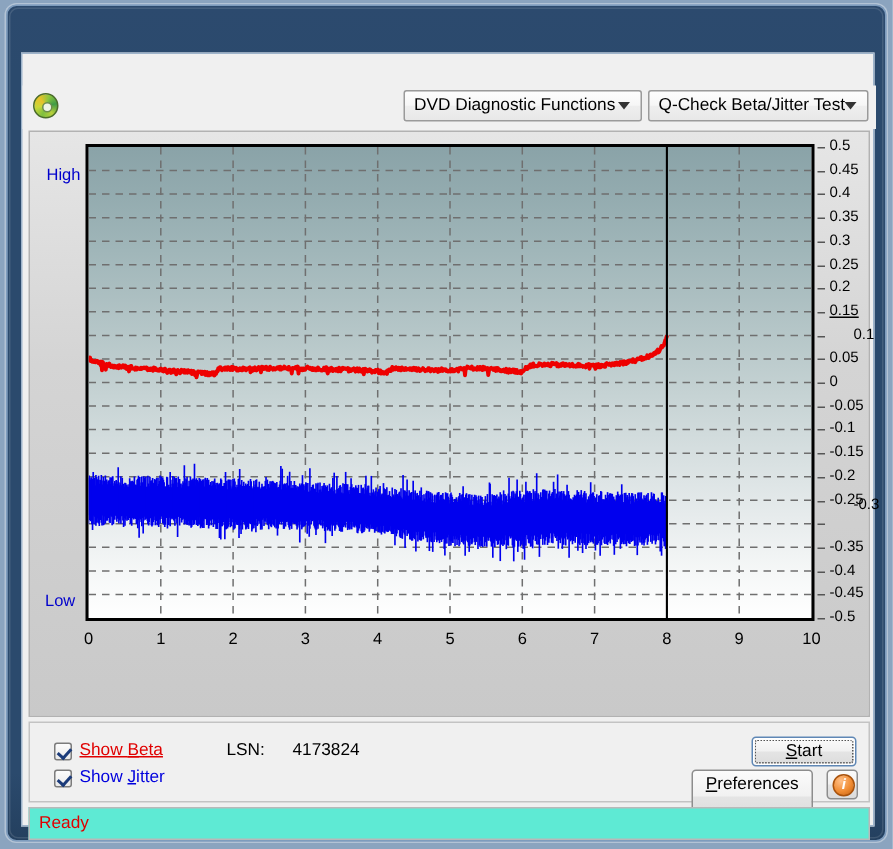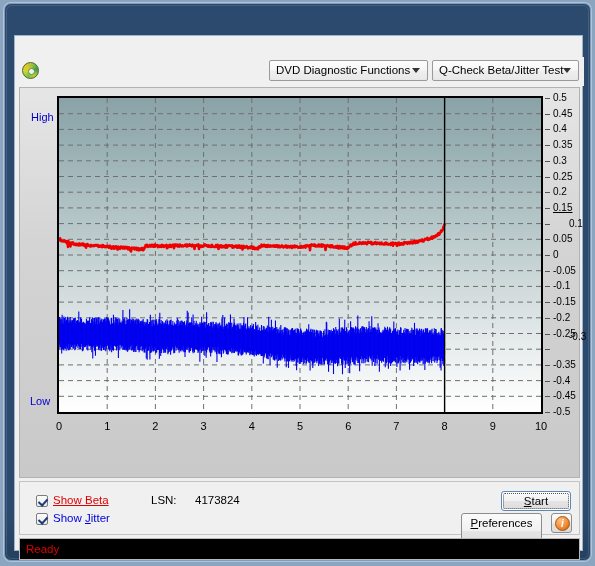--- a/index.html
+++ b/index.html
@@ -263,21 +263,21 @@
     border: 1px solid #a8520c;
     color: #fff;
     font-size: 10px; font-weight: bold; font-style: italic;
     line-height: 14px; text-align: center;
   }
 
   
   #status-bar {
     position: absolute; left: 4px; top: 502px;
     width: 561px; height: 22px;
-    background: #000000;
+    background: #5eead4;
     border: 1px solid #b9b9b9;
   }
   #status-text {
     position: absolute; left: 6px; top: 4px;
     font-size: 11.5px; color: #e00000;
   }
 </style>
 </head>
 <body>
 

